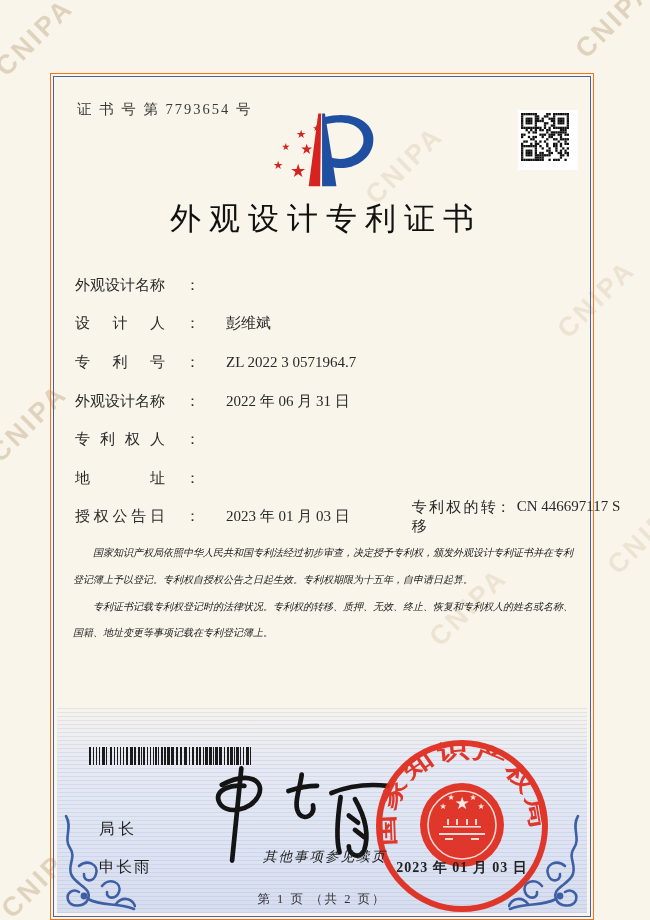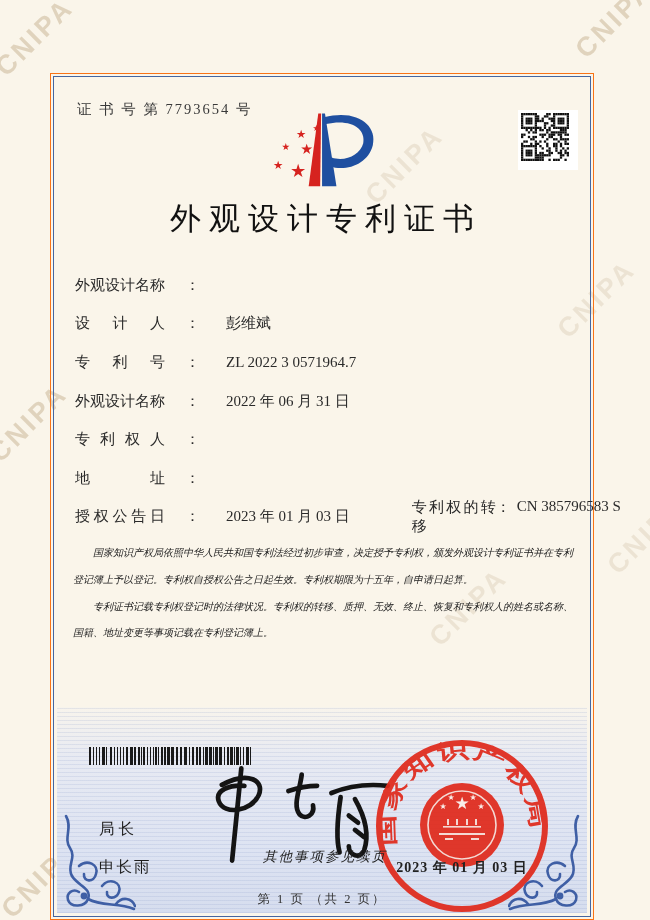--- a/index.html
+++ b/index.html
@@ -368,21 +368,21 @@
       <span class="flabel">地址</span>
         <span class="fcolon">：</span>
     </div>
     <div class="frow">
       <span class="flabel">授权公告日</span>
         <span class="fcolon">：</span>
       <span class="fvalue">2023 年 01 月 03 日</span>
       <span class="fpair2">
         <span class="flabel">专利权的转移</span>
           <span class="fcolon">：</span>
-        <span class="fvalue">CN 385796583 S</span>
+        <span class="fvalue">CN 446697117 S</span>
       </span>
     </div>
   </div>
 
   <div class="paras">
     <p>国家知识产权局依照中华人民共和国专利法经过初步审查，决定授予专利权，颁发外观设计专利证书并在专利登记簿上予以登记。专利权自授权公告之日起生效。专利权期限为十五年，自申请日起算。</p>
     <p>专利证书记载专利权登记时的法律状况。专利权的转移、质押、无效、终止、恢复和专利权人的姓名或名称、国籍、地址变更等事项记载在专利登记簿上。</p>
   </div>
 
   <div class="bottom-section">

